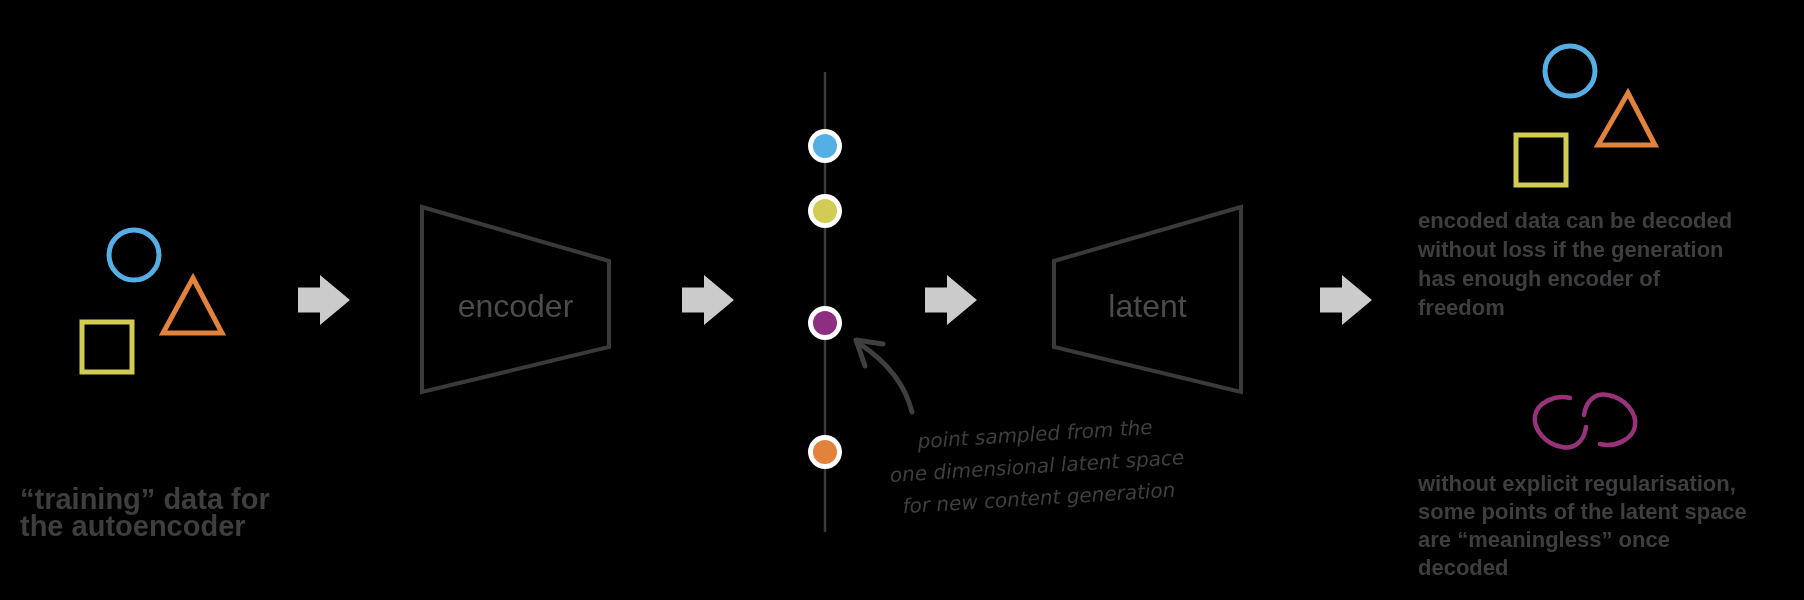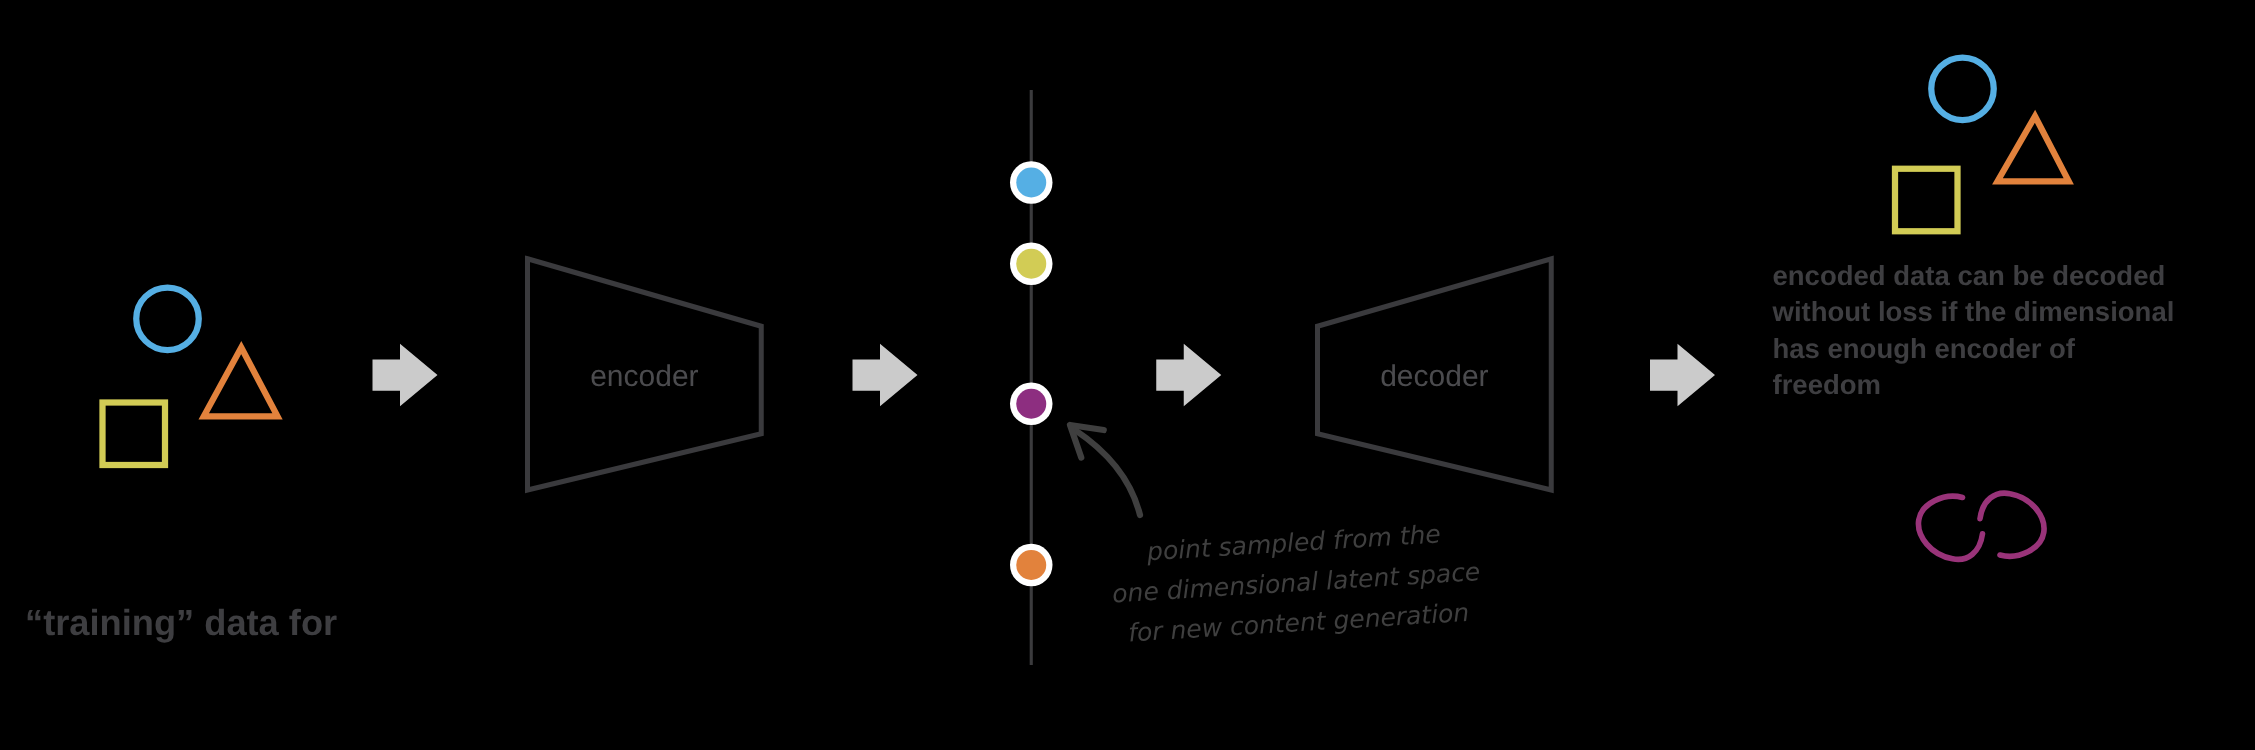--- a/index.html
+++ b/index.html
@@ -44,21 +44,21 @@
     font-weight: bold;
     text-align: left;
   }
   .caption-left   { left: 20px;   top: 486px; width: 256px; font-size: 29px; line-height: 27px; }
   .caption-top    { left: 1418px; top: 206px; width: 330px; font-size: 22px; line-height: 29px; }
   .caption-bottom { left: 1418px; top: 470px; width: 336px; font-size: 22px; line-height: 28px; }
 
   .block-label {
     position: absolute;
     color: var(--block_label, #4b4b4e);
-    font-size: 24px;
+    font-size: 32px;
     text-align: center;
     width: 187px;
   }
   .label-encoder { left: 422px; top: 288px; }
   .label-decoder { left: 1054px; top: 288px; }
 
   .hand-note {
     position: absolute;
     left: 857px; top: 418px; width: 360px;
     color: var(--hand_gray, #3f3f3f);
@@ -131,31 +131,37 @@
     </g>
 
     <g transform="translate(1533,393)">
       <path class="squiggle" d="M 37,5 C 22,1 4,10 2,23 C 0,36 12,51 29,54 C 41,56.5 51,49 53,34"></path>
       <path class="squiggle" d="M 67,51 C 82,55 100,46 102,33 C 104,20 92,5 75,2 C 63,-0.5 53,7 51,22"></path>
     </g>
   </svg>
 
   <div class="caption caption-left">
     <span class="line">“training” data for</span>
+    <span class="line">the autoencoder</span>
   </div>
 
   <div class="block-label label-encoder">encoder</div>
-  <div class="block-label label-decoder">decoder</div>
+  <div class="block-label label-decoder">latent</div>
 
   <div class="hand-note">
     <span class="line">point sampled from the</span>
     <span class="line">one dimensional latent space</span>
     <span class="line">for new content generation</span>
   </div>
 
   <div class="caption caption-top">
     <span class="line">encoded data can be decoded</span>
-    <span class="line">without loss if the dimensional</span>
+    <span class="line">without loss if the generation</span>
     <span class="line">has enough encoder of freedom</span>
   </div>
 
+  <div class="caption caption-bottom">
+    <span class="line">without explicit regularisation,</span>
+    <span class="line">some points of the latent space</span>
+    <span class="line">are “meaningless” once decoded</span>
+  </div>
 
 </div>
 
 </body></html>

